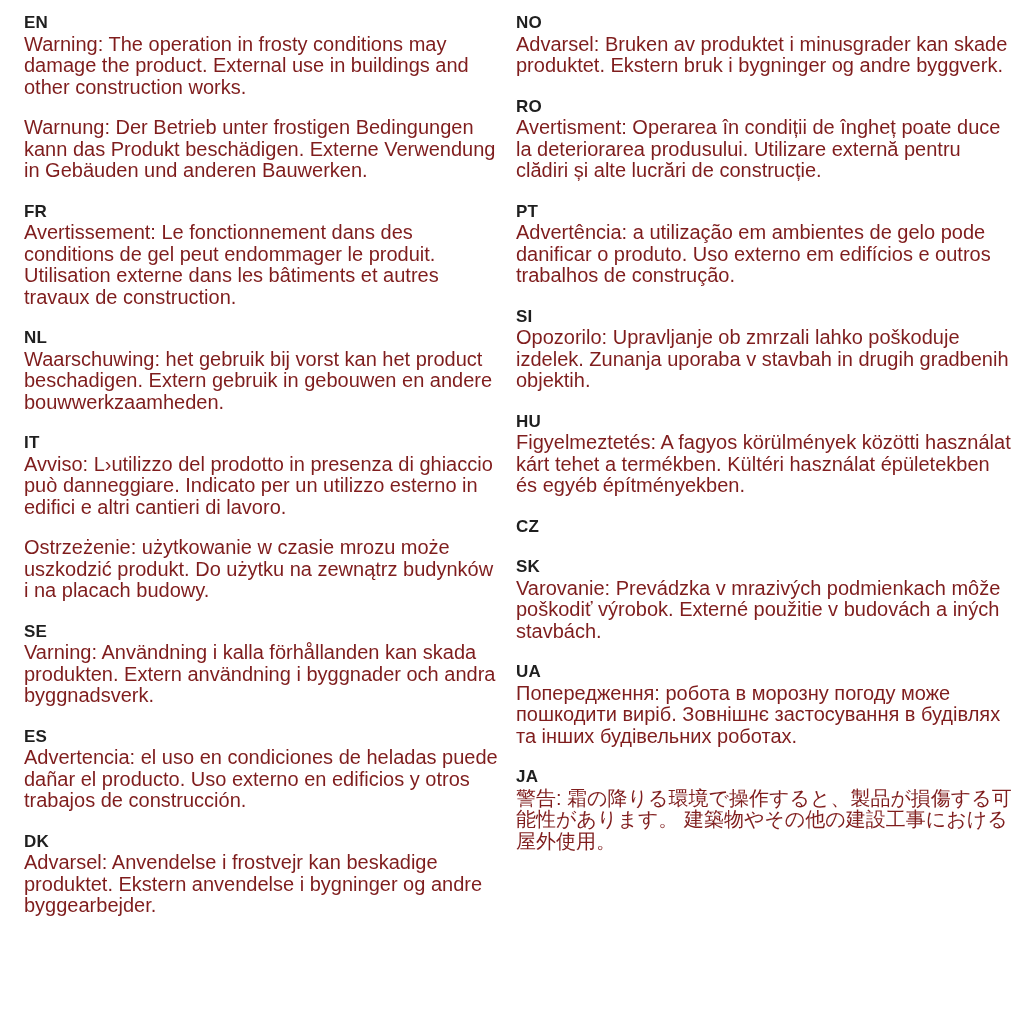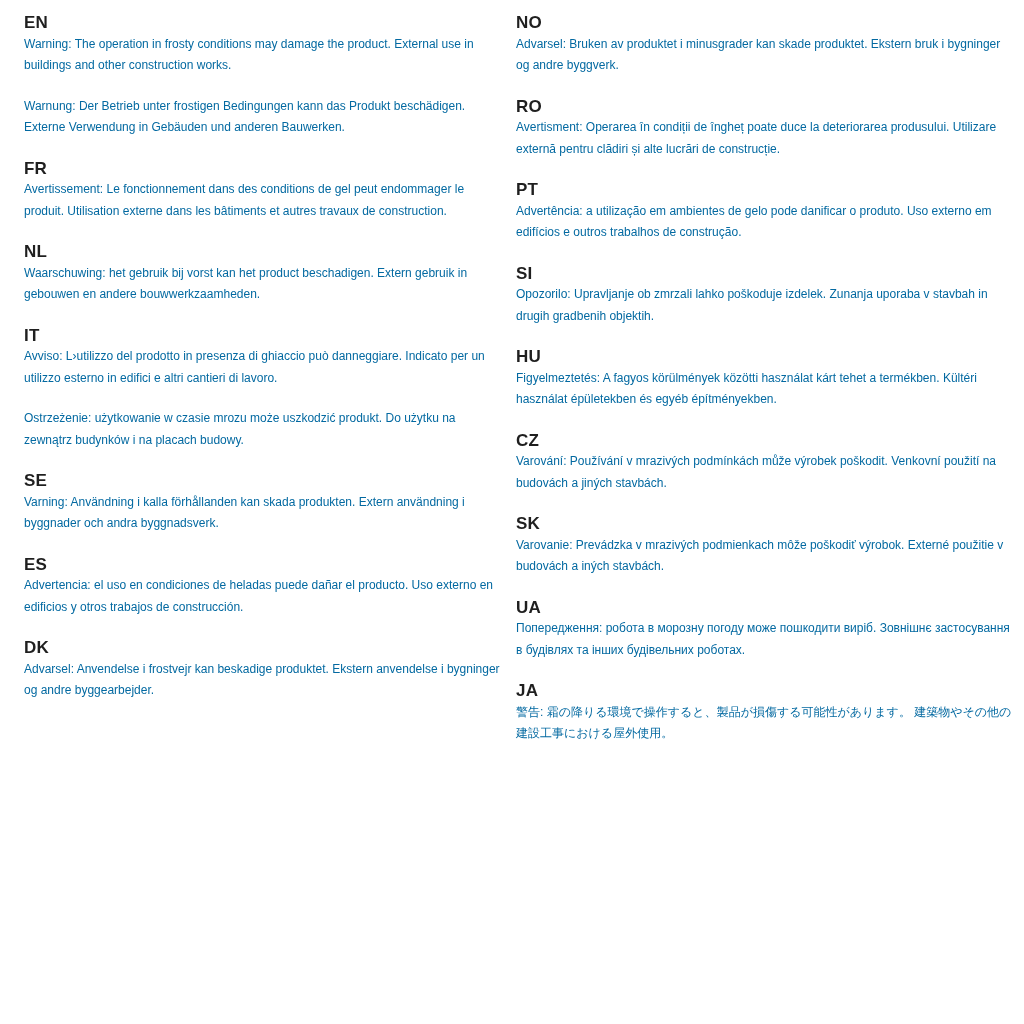--- a/index.html
+++ b/index.html
@@ -34,23 +34,23 @@
   .lang-code {
     display: block;
     font-weight: bold;
     font-size: 17px;
     line-height: 21.5px;
     color: #1f1f1f;
     letter-spacing: 0.2px;
   }
   .lang-text {
     margin: 0;
-    font-size: 12px;
+    font-size: 20px;
     line-height: 21.5px;
-    color: #0369a1;
+    color: #7f1d1d;
   }
 </style>
 </head>
 <body>
 
 <div class="page">
   <div class="column" id="left-column">
       <div class="lang-section">
         <span class="lang-code">EN</span>
         <p class="lang-text">Warning: The operation in frosty conditions may damage the product. External use in buildings and other construction works.</p>
@@ -102,21 +102,20 @@
       <div class="lang-section">
         <span class="lang-code">SI</span>
         <p class="lang-text">Opozorilo: Upravljanje ob zmrzali lahko poškoduje izdelek. Zunanja uporaba v stavbah in drugih gradbenih objektih.</p>
       </div>
       <div class="lang-section">
         <span class="lang-code">HU</span>
         <p class="lang-text">Figyelmeztetés: A fagyos körülmények közötti használat kárt tehet a termékben. Kültéri használat épületekben és egyéb építményekben.</p>
       </div>
       <div class="lang-section">
         <span class="lang-code">CZ</span>
-        <p class="lang-text">Varování: Používání v mrazivých podmínkách může výrobek poškodit. Venkovní použití na budovách a jiných stavbách.</p>
       </div>
       <div class="lang-section">
         <span class="lang-code">SK</span>
         <p class="lang-text">Varovanie: Prevádzka v mrazivých podmienkach môže poškodiť výrobok. Externé použitie v budovách a iných stavbách.</p>
       </div>
       <div class="lang-section">
         <span class="lang-code">UA</span>
         <p class="lang-text">Попередження: робота в морозну погоду може пошкодити виріб. Зовнішнє застосування в будівлях та інших будівельних роботах.</p>
       </div>
       <div class="lang-section">

